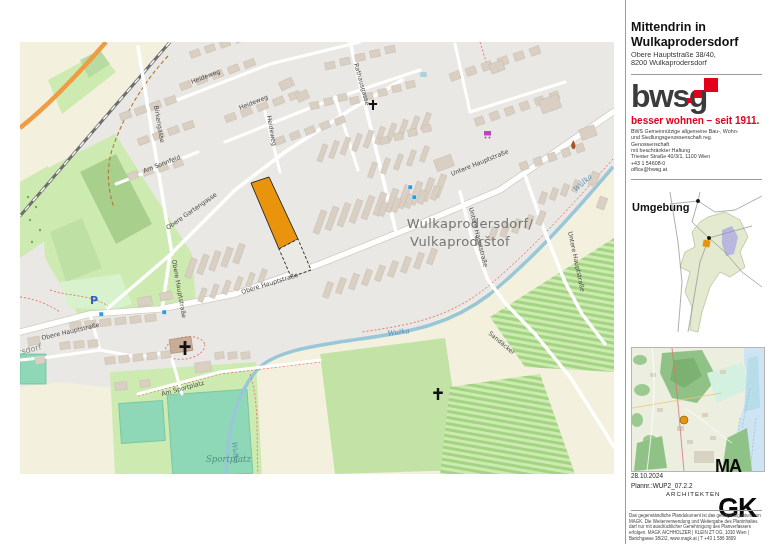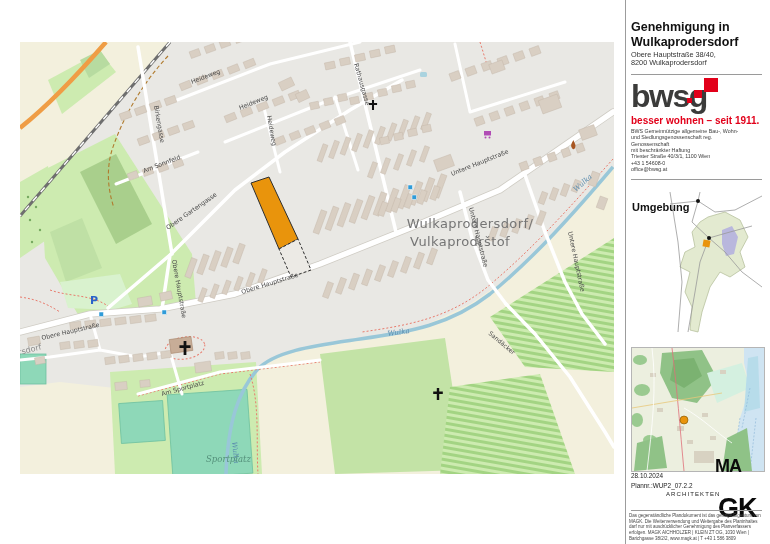--- a/index.html
+++ b/index.html
@@ -350,21 +350,21 @@
       <text class="water-label" transform="translate(212,400) rotate(84)">Wulka</text>
     </g>
     <text class="area-label" x="186" y="420">Sportplatz</text>
     <text class="partial-label" transform="translate(-1,313) rotate(-14)">rsdorf</text>
   </svg>
   </div>
 
   <div class="sb-divider"></div>
 
   <div class="sb-title">
-    <div>Genehmigung in</div>
+    <div>Mittendrin in</div>
     <div>Wulkaprodersdorf</div>
   </div>
   <div class="sb-address">
     <div>Obere Hauptstraße 38/40,</div>
     <div>8200 Wulkaprodersdorf</div>
   </div>
   <div class="hr" style="top:74px"></div>
 
   <div class="bwsg-text">bwsg</div>
   <div class="bwsg-sq sq1"></div>

